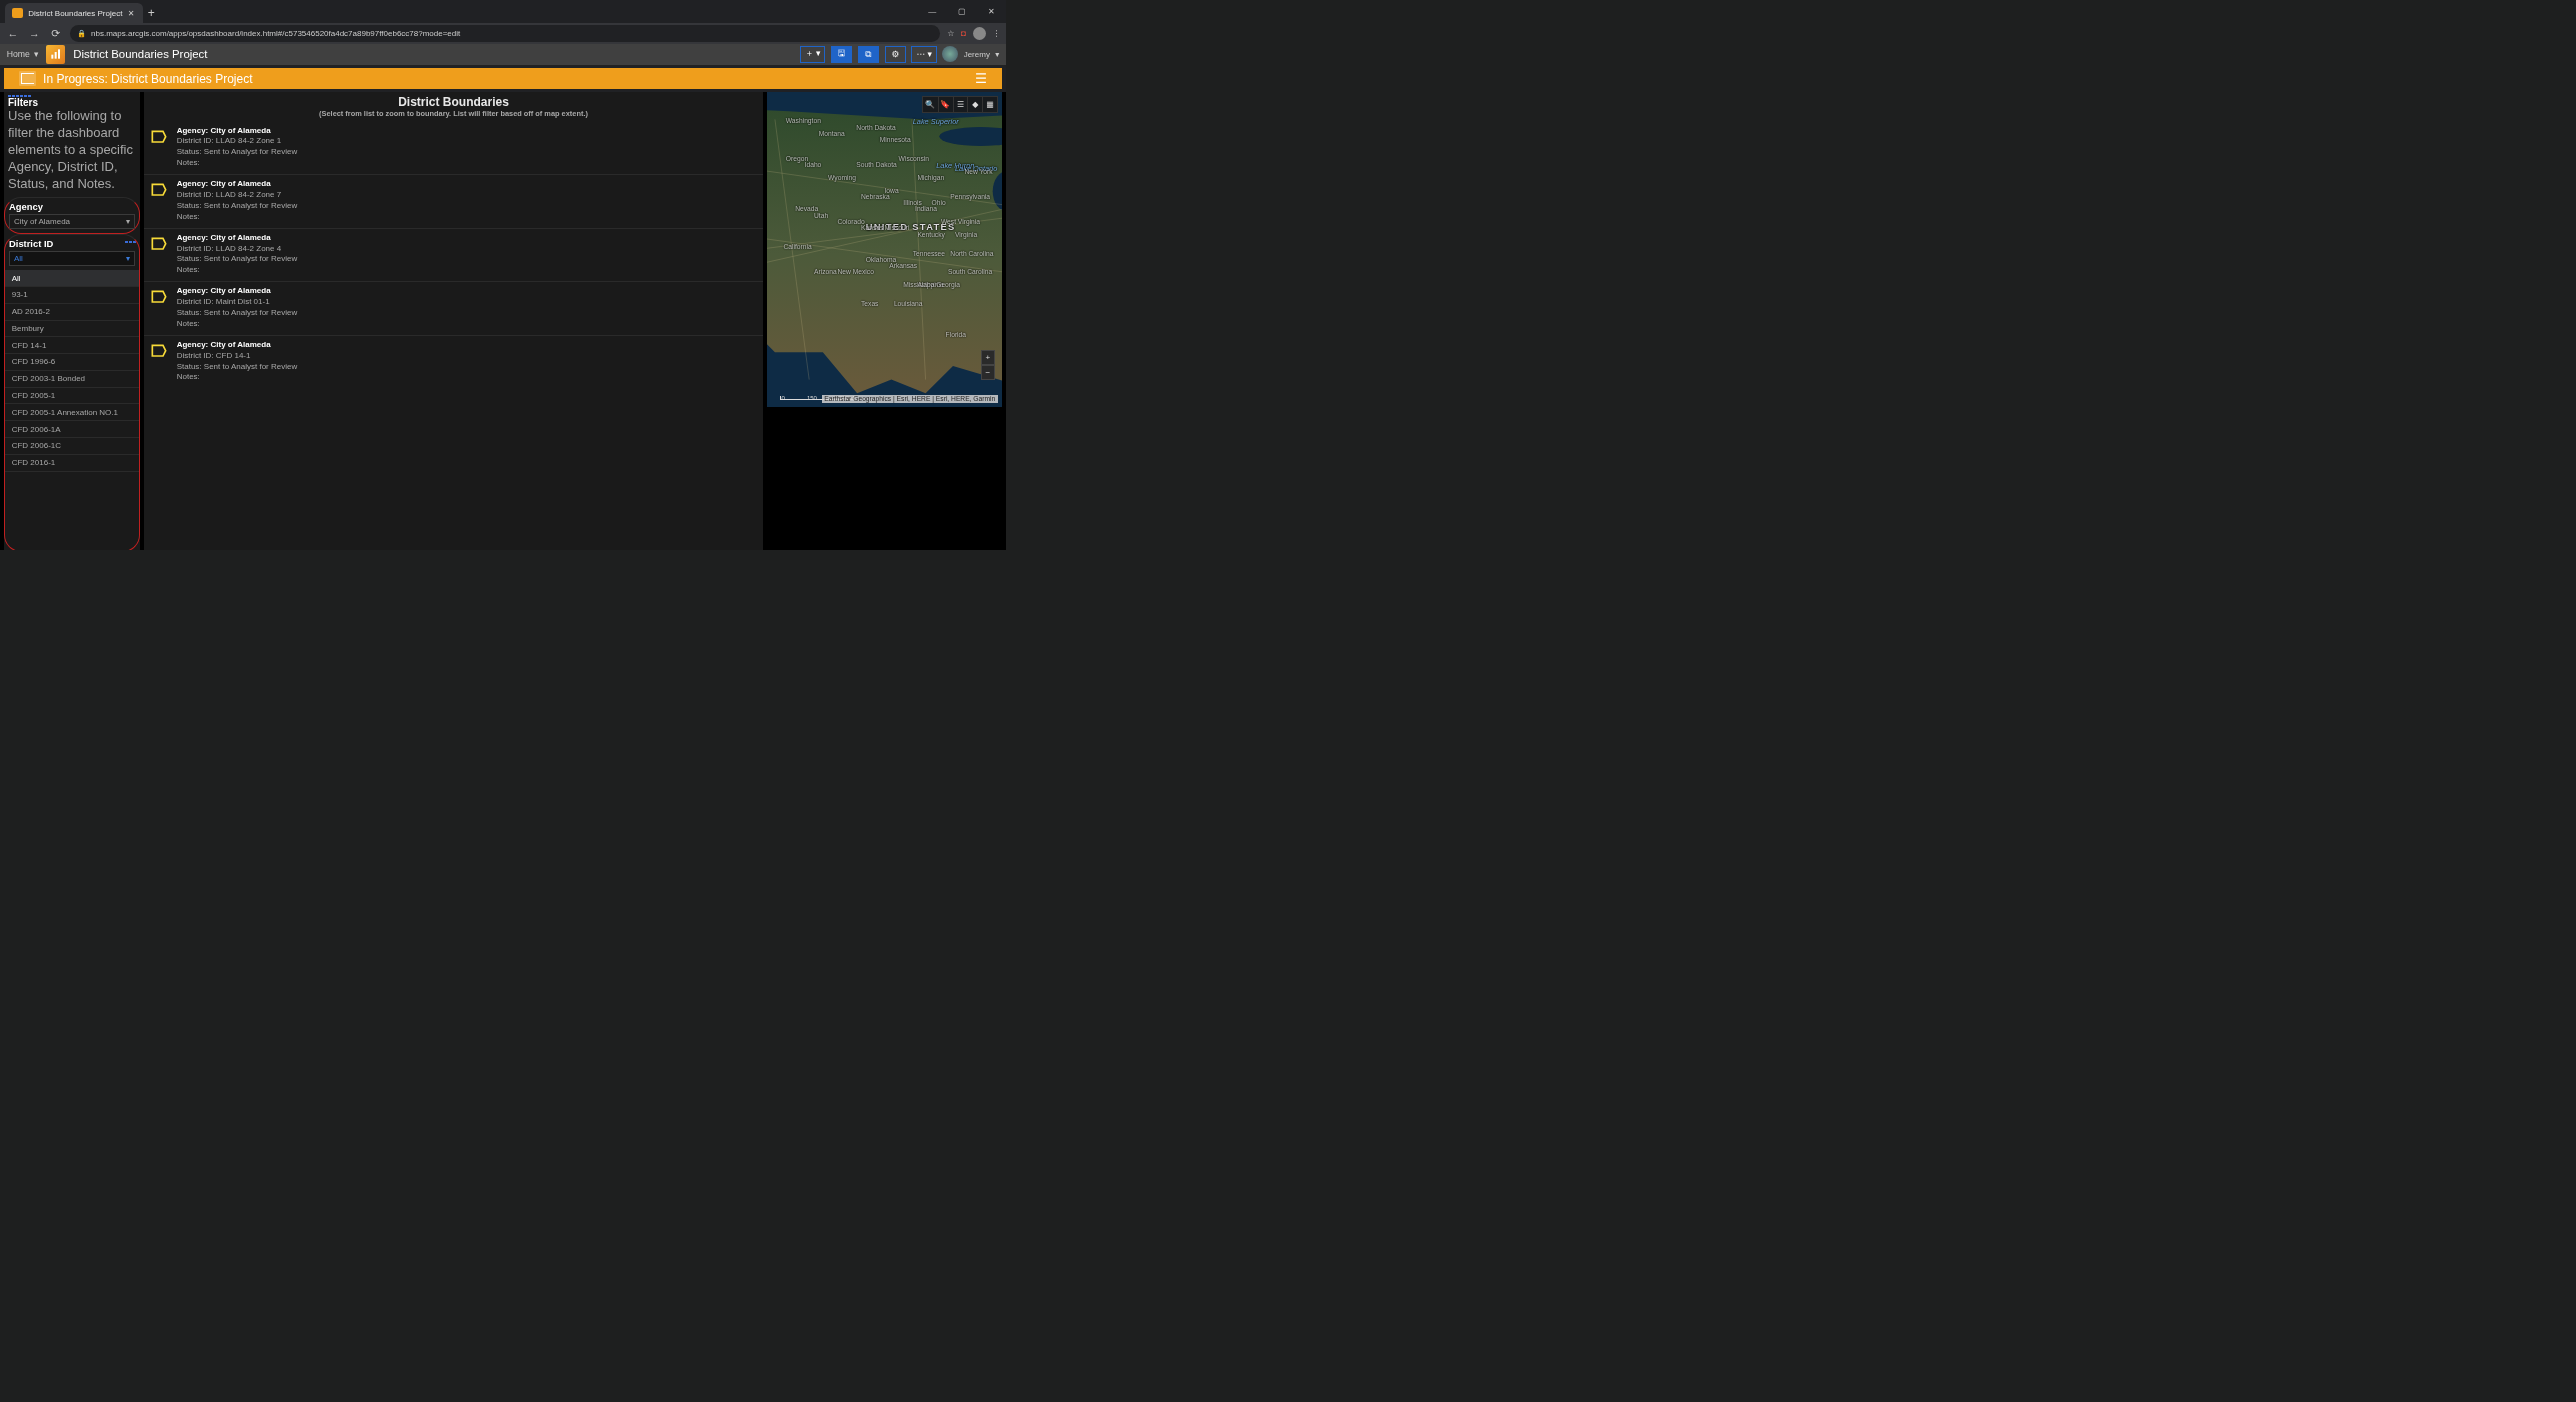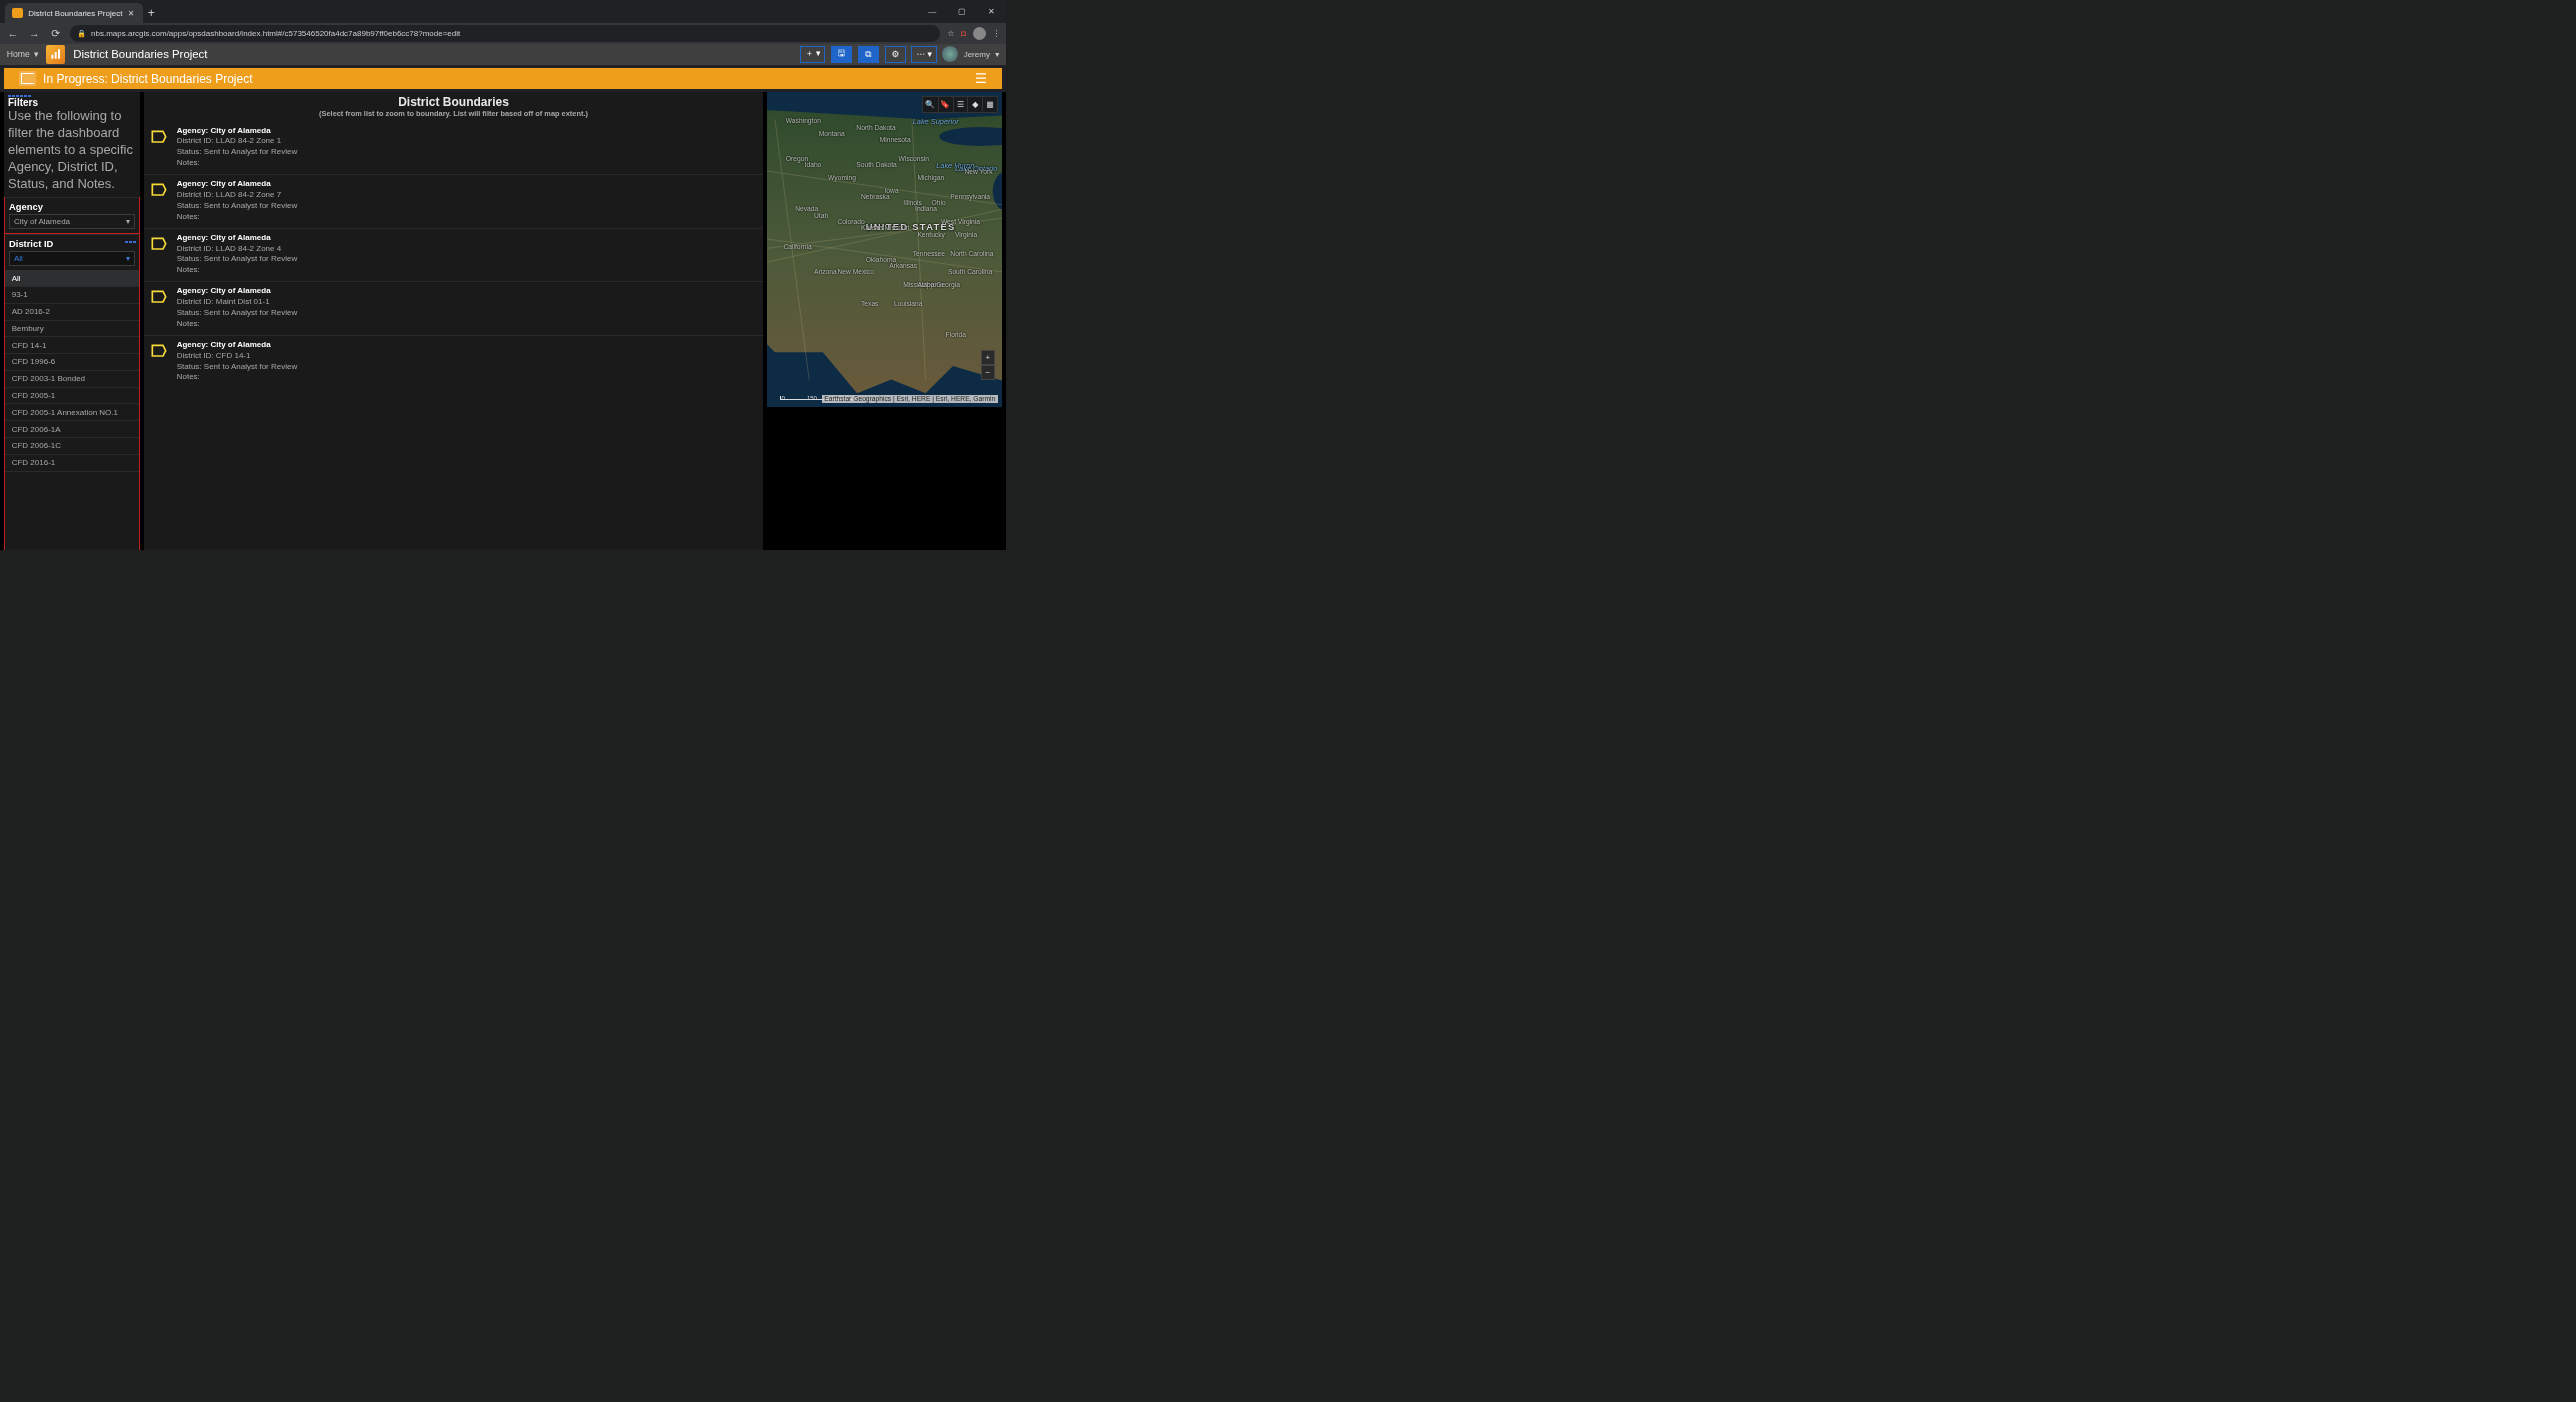--- a/index.html
+++ b/index.html
@@ -67,21 +67,21 @@
 .main { height: 458px; }
 
 
 .filters { grid-row: 1 / span 2; background:var(--panel); display:flex; flex-direction:column; overflow:hidden; }
 .redbox { border:1.3px solid #C02020; }
 .phead { padding:2.7px 4px 4px 4px; }
 .phead .dots { display:flex; gap:1.3px; }
 .phead .dots span{ width:2.7px;height:2.7px;background:#3A6CD8;}
 .ftitle { font-weight:700; font-size:10px; color:#fff; }
 .fdesc { color:var(--muted); font-size:13px; line-height:1.3; }
-.section { border-top:0.7px solid #2A2A2A; }
+.section { border-top:0.7px solid #2A2A2A;border-radius:17px; }
 .slabel { padding:2.7px 4px; font-size:9.4px; color:#fff; font-weight:600; }
 .dropdown { margin:0 4px 4px 4px; height:14.8px; border:0.7px solid #3A3A3A; display:flex; align-items:center; padding:0 4px; color:var(--muted); font-size:8px; justify-content:space-between; }
 .dropdown.sel { color:var(--chip-blue); border-color:#3A3A3A; background:#121212; }
 .list { display:flex; flex-direction:column; }
 .list .item { padding:3.4px 6.7px; border-bottom:0.7px solid #2A2A2A; color:var(--muted); font-size:8px; }
 .list .item.selected { background:#2E2F31; color:#fff; }
 
 
 .mapwrap { position:relative; background:#22332A; overflow:hidden; }
 .mapwrap svg.mapsvg { width:100%; height:100%; display:block; }

